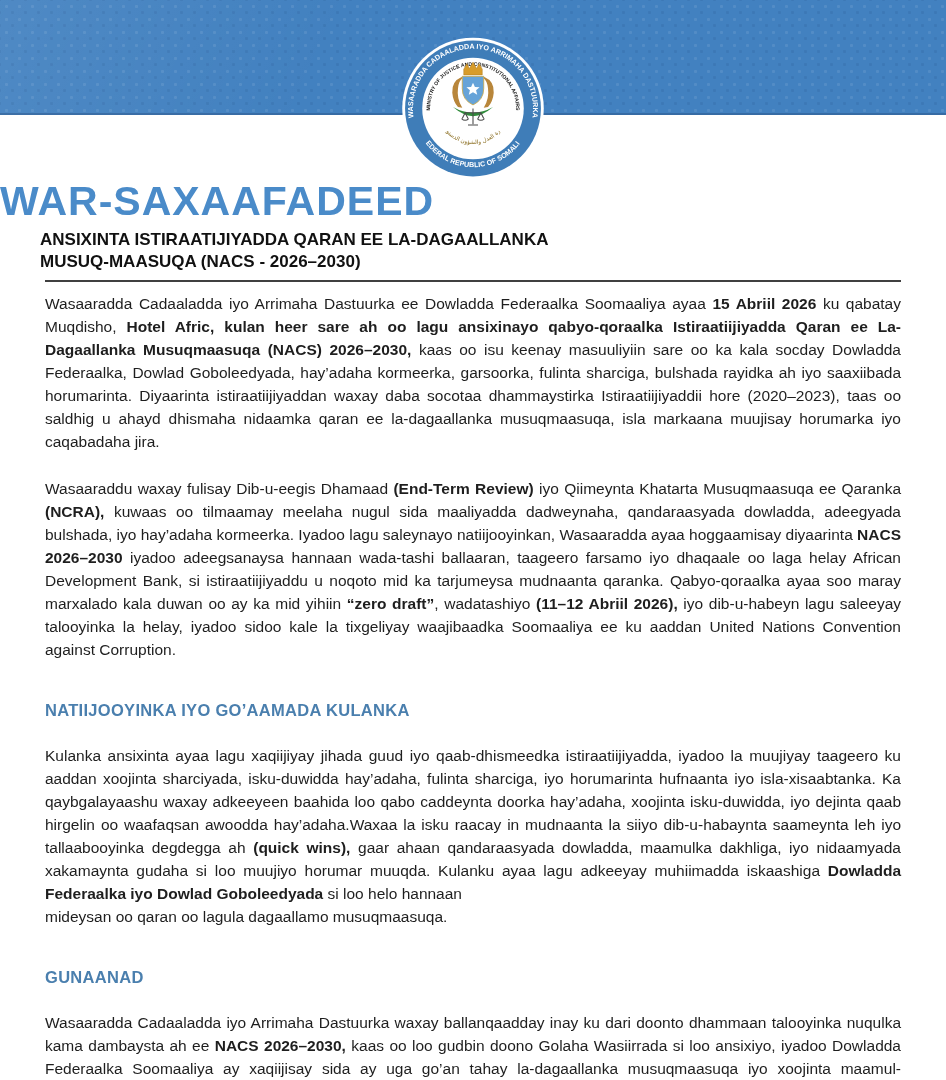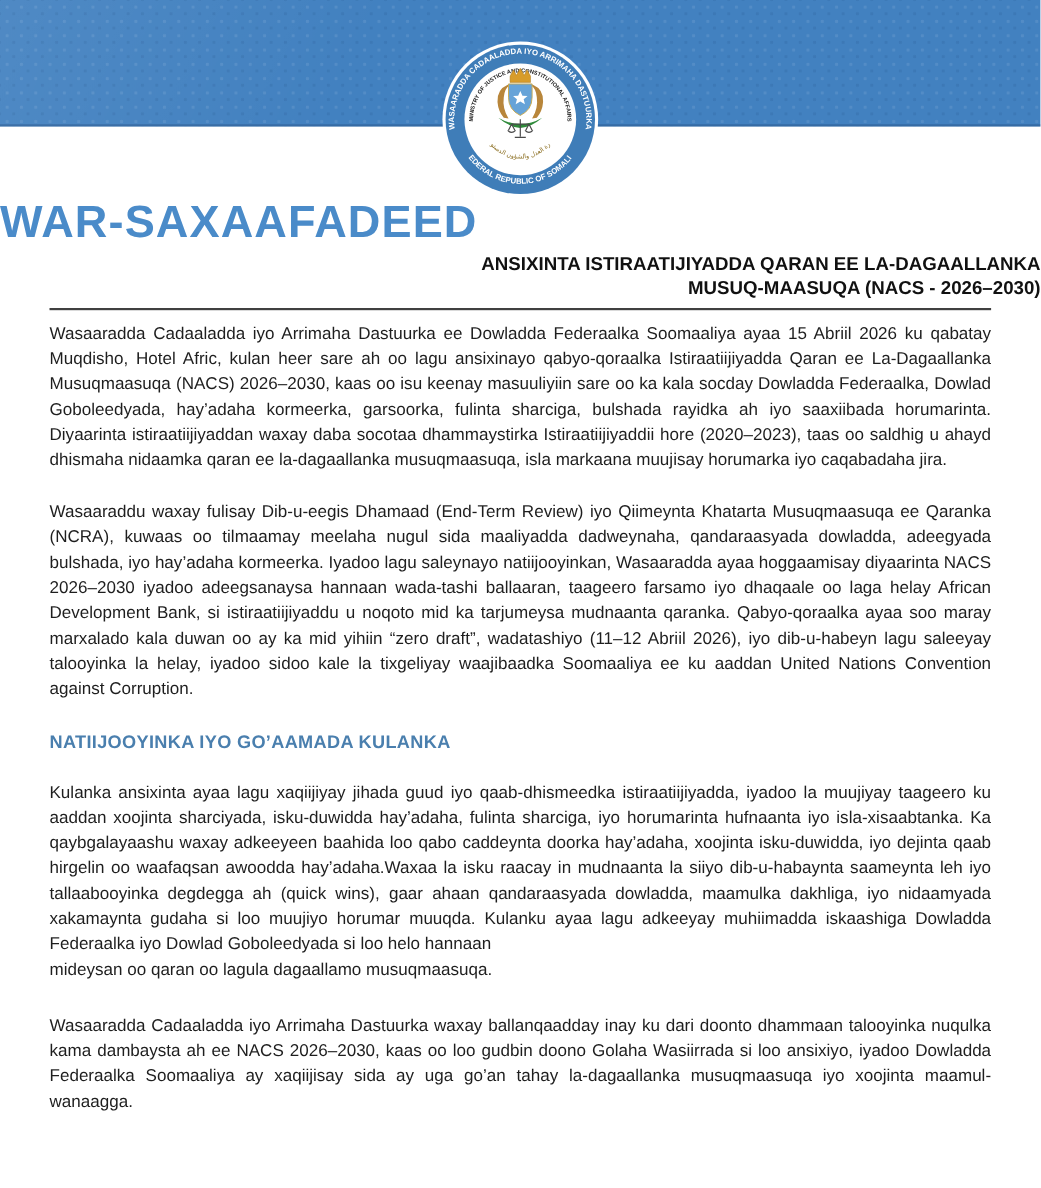--- a/index.html
+++ b/index.html
@@ -23,46 +23,46 @@
   .seal{
     position:absolute;top:37px;left:50%;transform:translateX(-50%);
     width:143px;height:143px;z-index:5;
   }
   .doc-title{
     margin:66px 0 0;text-align:left;
     color:var(--title-blue,#4a8bc9);
     font-size:41px;font-weight:bold;letter-spacing:1px;line-height:1;
   }
   .doc-subtitle{
-    margin:7px auto 0;text-align:right;
-    color:#111;font-size:17px;font-weight:bold;line-height:1.3;
+    margin:7px auto 0;text-align:left;
+    color:#111;font-size:17px;font-weight:bold;line-height:1.3;padding-left:40px;
   }
   .content{padding:0 45px;}
   .divider{
     border:none;margin:7px 0 0;
     border-top:2px solid var(--divider-color,#404040);
   }
-  section{margin-top:28px;}
+  section{margin-top:40px;}
   section:first-of-type{margin-top:9px;}
   .heading-row{display:flex;justify-content:space-between;align-items:baseline;}
   .sec-heading{
     margin:0;color:var(--heading-blue,#4a7fae);
     font-size:16.5px;font-weight:bold;letter-spacing:0.3px;
   }
   .dateline{
     color:var(--dateline-blue,#447fc0);
     font-size:15px;font-weight:bold;
   }
   .body-par{
     margin:24px 0 0;text-align:justify;
     color:var(--text-color,#1e1e1e);
     font-size:15.5px;line-height:23px;
   }
   section:first-of-type .body-par:first-of-type{margin-top:10px;}
-  .body-par b{font-weight:normal;}
+  .body-par b{font-weight:bold;}
   .ring-text-white{fill:#ffffff;font-weight:bold;font-family:"Liberation Sans",sans-serif;}
   .ring-text-dark{fill:#1a1a1a;font-weight:bold;font-family:"Liberation Sans",sans-serif;}
   .ring-text-gold{fill:#8a6d1f;font-family:"DejaVu Sans",sans-serif;}
 </style>
 </head>
 <body>
 
 <div class="banner"></div>
 
 <svg class="seal" viewBox="0 0 200 200" aria-hidden="true">
@@ -119,17 +119,20 @@
         <p class="body-par"><span>Wasaaradda Cadaaladda iyo Arrimaha Dastuurka ee Dowladda Federaalka Soomaaliya ayaa </span><b>15 Abriil 2026</b><span> ku qabatay Muqdisho, </span><b>Hotel Afric, kulan heer sare ah oo lagu ansixinayo qabyo-qoraalka Istiraatiijiyadda Qaran ee La-Dagaallanka Musuqmaasuqa (NACS) 2026–2030,</b><span> kaas oo isu keenay masuuliyiin sare oo ka kala socday Dowladda Federaalka, Dowlad Goboleedyada, hay’adaha kormeerka, garsoorka, fulinta sharciga, bulshada rayidka ah iyo saaxiibada horumarinta. Diyaarinta istiraatiijiyaddan waxay daba socotaa dhammaystirka Istiraatiijiyaddii hore (2020–2023), taas oo saldhig u ahayd dhismaha nidaamka qaran ee la-dagaallanka musuqmaasuqa, isla markaana muujisay horumarka iyo caqabadaha jira.</span></p>
         <p class="body-par"><span>Wasaaraddu waxay fulisay Dib-u-eegis Dhamaad </span><b>(End-Term Review)</b><span> iyo Qiimeynta Khatarta Musuqmaasuqa ee Qaranka </span><b>(NCRA),</b><span> kuwaas oo tilmaamay meelaha nugul sida maaliyadda dadweynaha, qandaraasyada dowladda, adeegyada bulshada, iyo hay’adaha kormeerka. Iyadoo lagu saleynayo natiijooyinkan, Wasaaradda ayaa hoggaamisay diyaarinta </span><b>NACS 2026–2030</b><span> iyadoo adeegsanaysa hannaan wada-tashi ballaaran, taageero farsamo iyo dhaqaale oo laga helay African Development Bank, si istiraatiijiyaddu u noqoto mid ka tarjumeysa mudnaanta qaranka. Qabyo-qoraalka ayaa soo maray marxalado kala duwan oo ay ka mid yihiin </span><b>“zero draft”</b><span>, wadatashiyo </span><b>(11–12 Abriil 2026),</b><span> iyo dib-u-habeyn lagu saleeyay talooyinka la helay, iyadoo sidoo kale la tixgeliyay waajibaadka Soomaaliya ee ku aaddan United Nations Convention against Corruption.</span></p>
       </section>
       <section>
         <div class="heading-row">
           <h3 class="sec-heading">NATIIJOOYINKA IYO GO’AAMADA KULANKA</h3>
         </div>
         <p class="body-par"><span>Kulanka ansixinta ayaa lagu xaqiijiyay jihada guud iyo qaab-dhismeedka istiraatiijiyadda, iyadoo la muujiyay taageero ku aaddan xoojinta sharciyada, isku-duwidda hay’adaha, fulinta sharciga, iyo horumarinta hufnaanta iyo isla-xisaabtanka. Ka qaybgalayaashu waxay adkeeyeen baahida loo qabo caddeynta doorka hay’adaha, xoojinta isku-duwidda, iyo dejinta qaab hirgelin oo waafaqsan awoodda hay’adaha.Waxaa la isku raacay in mudnaanta la siiyo dib-u-habaynta saameynta leh iyo tallaabooyinka degdegga ah </span><b>(quick wins),</b><span> gaar ahaan qandaraasyada dowladda, maamulka dakhliga, iyo nidaamyada xakamaynta gudaha si loo muujiyo horumar muuqda. Kulanku ayaa lagu adkeeyay muhiimadda iskaashiga </span><b>Dowladda Federaalka iyo Dowlad Goboleedyada</b><span> si loo helo hannaan</span><br><span>mideysan oo qaran oo lagula dagaallamo musuqmaasuqa.</span></p>
       </section>
       <section>
+        <div class="heading-row">
+          <h3 class="sec-heading">GUNAANAD</h3>
+        </div>
         <p class="body-par"><span>Wasaaradda Cadaaladda iyo Arrimaha Dastuurka waxay ballanqaadday inay ku dari doonto dhammaan talooyinka nuqulka kama dambaysta ah ee </span><b>NACS 2026–2030,</b><span> kaas oo loo gudbin doono Golaha Wasiirrada si loo ansixiyo, iyadoo Dowladda Federaalka Soomaaliya ay xaqiijisay sida ay uga go’an tahay la-dagaallanka musuqmaasuqa iyo xoojinta maamul-wanaagga.</span></p>
       </section>
     </div>
 
 </div>
 
 </body></html>

